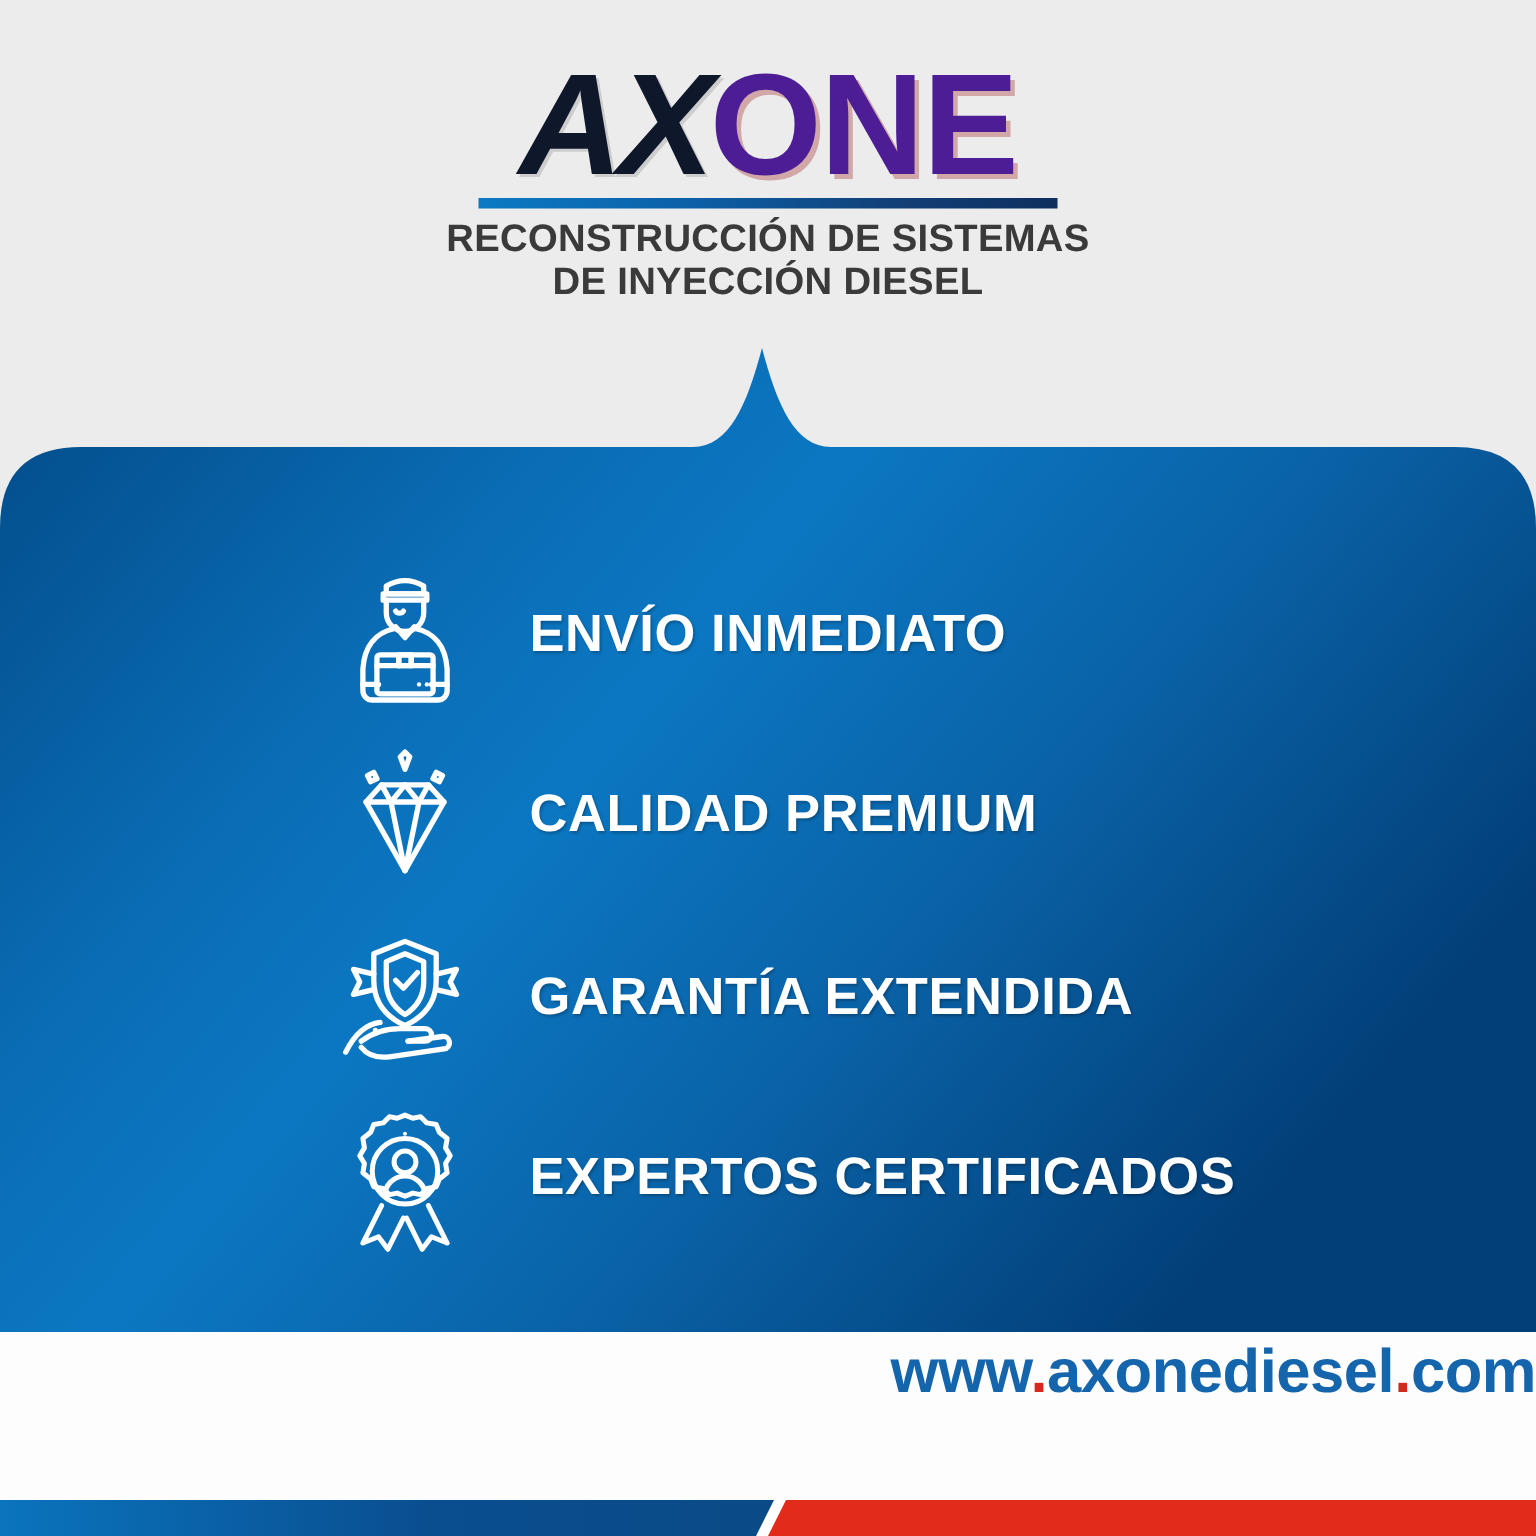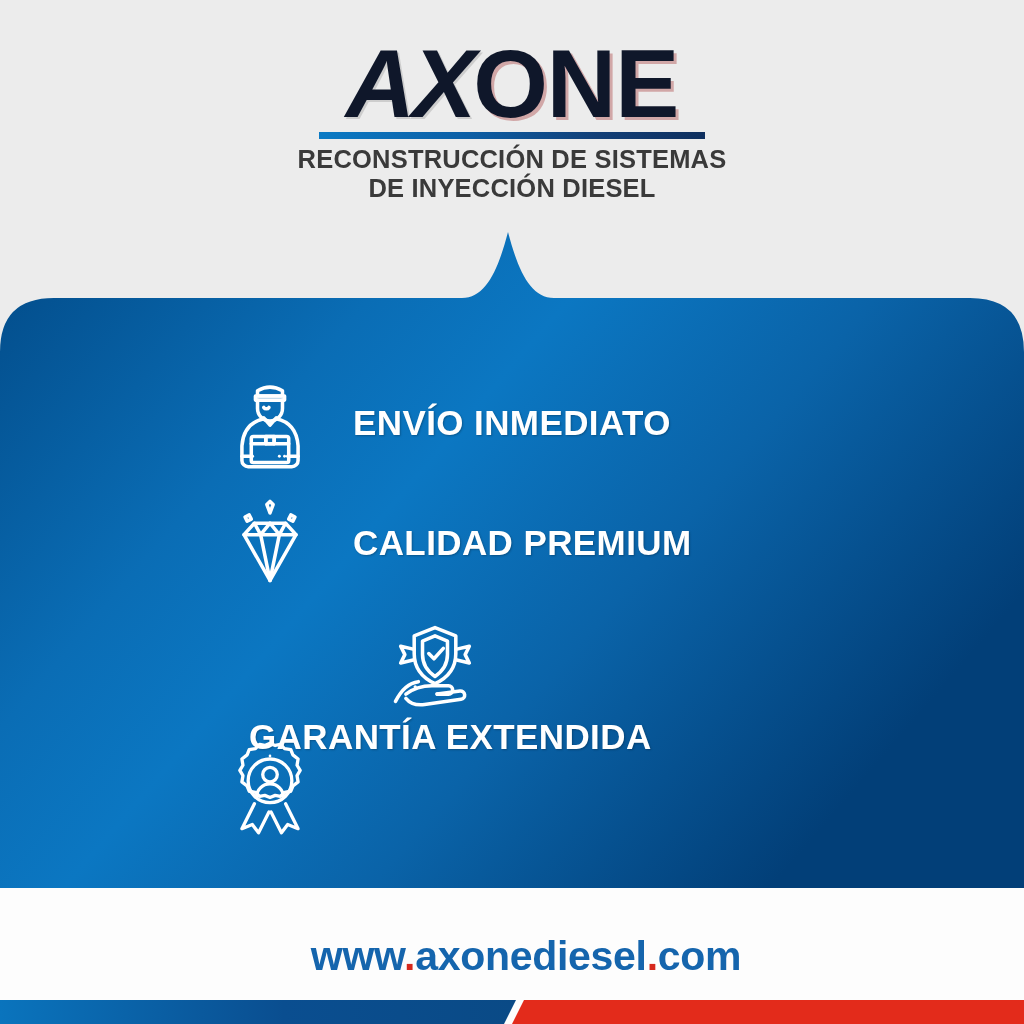--- a/index.html
+++ b/index.html
@@ -30,21 +30,21 @@
     white-space:nowrap;
   }
   .brand-ax {
     color:#0f172a;
     font-style:italic;
     font-weight:bold;
     letter-spacing:-3px;
     text-shadow:2px 2px 0 rgba(0,0,0,0.13);
   }
   .brand-one {
-    color:#0f172a;
+    color:#4c1d95;
     font-weight:bold;
     letter-spacing:-1px;
     text-shadow:3px 3px 0 rgba(160,40,40,0.35);
   }
   .brand-rule {
     width:386px;
     height:7px;
     margin:3px auto 0 auto;
     background:linear-gradient(to right,#0b7ac4 0%,#0c5fa6 38%,#123f77 72%,#0e2f5e 100%);
   }
@@ -71,21 +71,21 @@
   }
   .feature-row {
     position:absolute;
     left:218px;
     display:flex;
     align-items:center;
     height:104px;
   }
   .feature-row.r0 { top:141px; }
   .feature-row.r1 { top:261px;text-align:center; }
-  .feature-row.r2 { top:383px;flex-direction:column; }
+  .feature-row.r2 { top:383px; }
   .feature-row.r3 { top:503px; }
 
   .feature-icon {
     width:104px; height:104px;
     flex:0 0 104px;
     display:flex; align-items:center; justify-content:center;
   }
   .feature-icon svg { display:block; }
   .feature-label {
     margin-left:31px;
@@ -99,22 +99,22 @@
 
   
   .footer-band {
     position:absolute;
     left:0; top:888px;
     width:1024px; height:104px;
     background:#fdfdfd;
   }
   .site-url {
     position:absolute;
-    left:0; right:0; top:933px;
-    text-align:center;
+    left:0; right:0; top:891px;
+    text-align:right;
     font-size:41px;
     font-weight:bold;
     letter-spacing:-0.3px;
     color:#1565ad;
     white-space:nowrap;
     padding-left:28px;
   }
   .url-dot { color:#d6291d; }
 
   .bottom-bar {
@@ -242,20 +242,21 @@
                      l5 2 l5 -1 l4 4 l6 1 l2 5 l5 4 l-1 6 l3 5 l-3 5 l1 6 l-5 4 l-2 5 l-6 1 l-4 4 l-5 -1 l-5 2 l-5 -2 l-5 1 l-4 -4 l-6 -1 l-2 -5 l-5 -4 l1 -6 l-3 -5 l3 -5 l-1 -6 l5 -4 l2 -5 l6 -1 l4 -4 l5 1 Z"></path>
 
             <circle cx="50" cy="46" r="21"></circle>
 
             <circle cx="50" cy="40" r="7"></circle>
             <path d="M37 62 a13 13 0 0 1 26 0"></path>
 
             <circle cx="50" cy="22" r="1.3" fill="#fff" stroke="none"></circle>
           </svg>
         </span>
+        <span class="feature-label">EXPERTOS CERTIFICADOS</span>
       </div>
 
     </div>
   </div>
 
   <div class="footer-band"></div>
 
   <div class="site-url"><span>www</span><span class="url-dot">.</span><span>axonediesel</span><span class="url-dot">.</span><span>com</span></div>
 
   <div class="bottom-bar">

